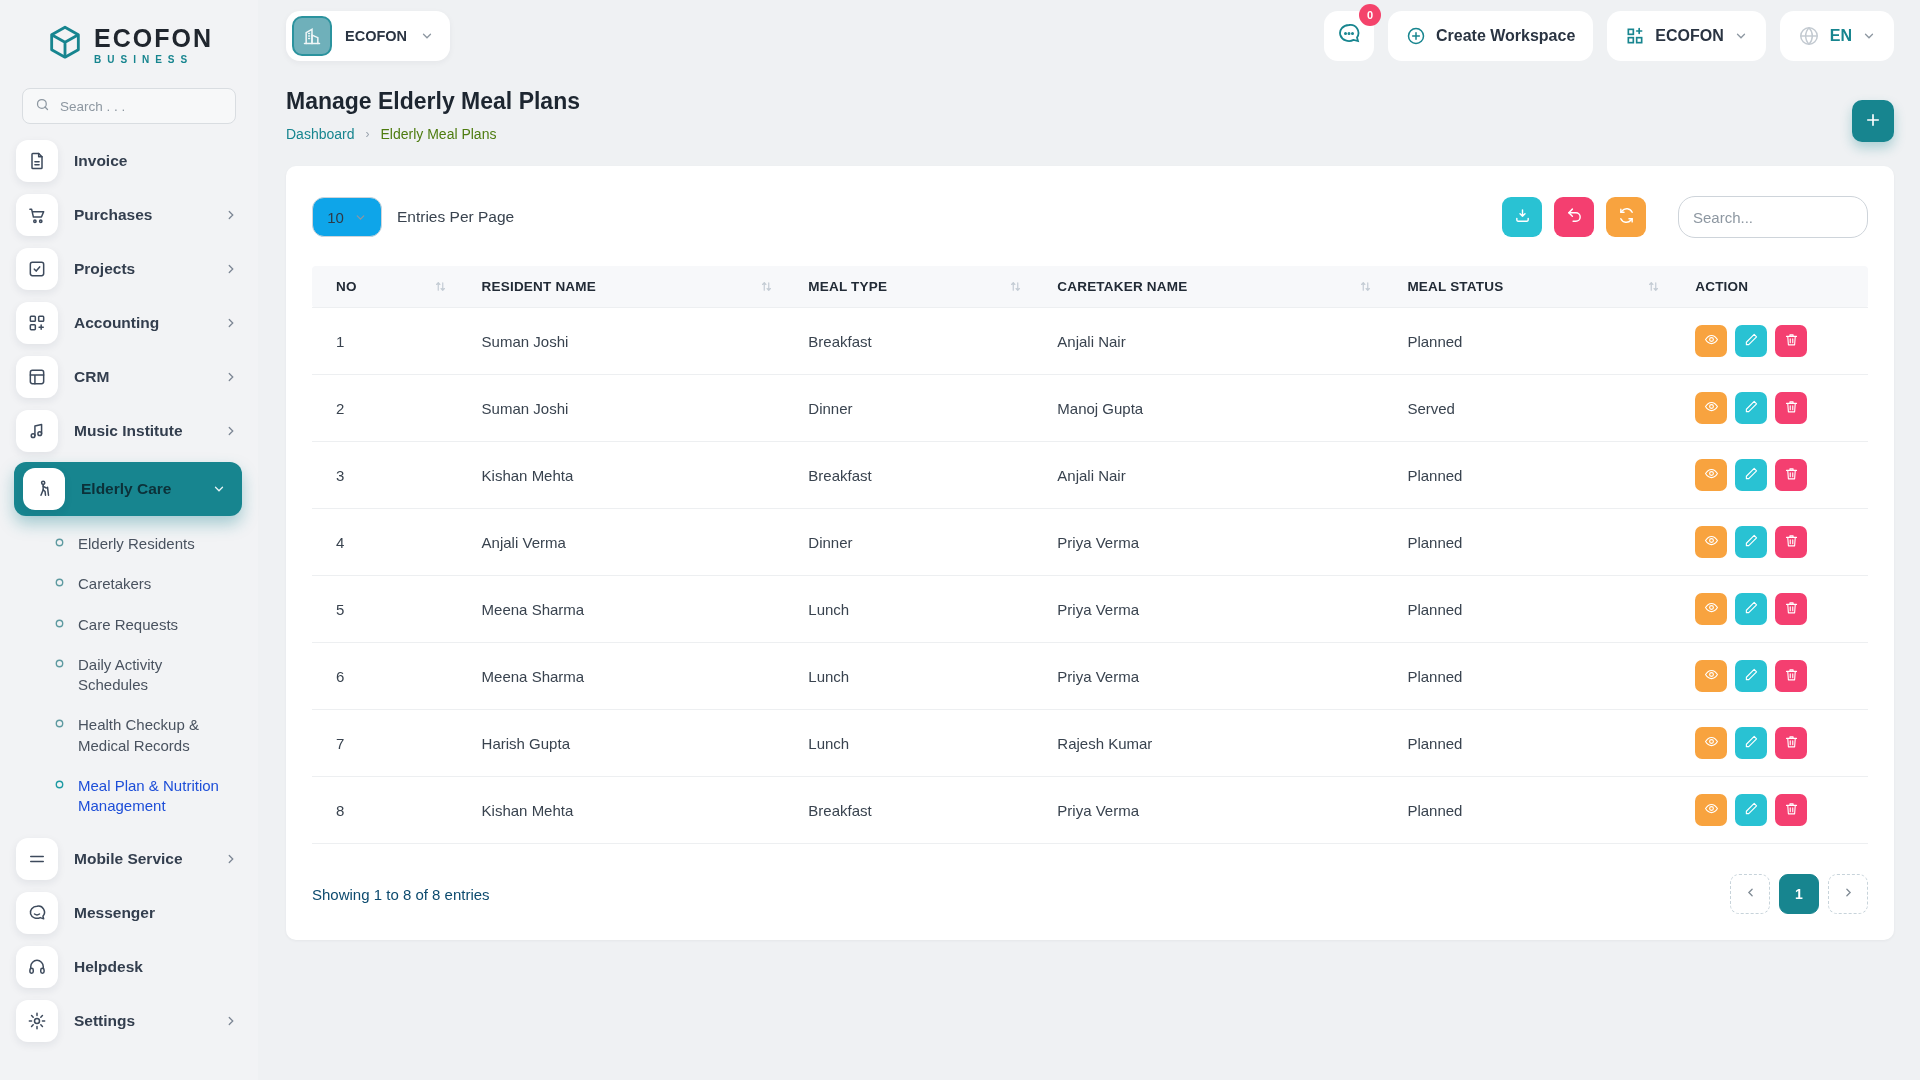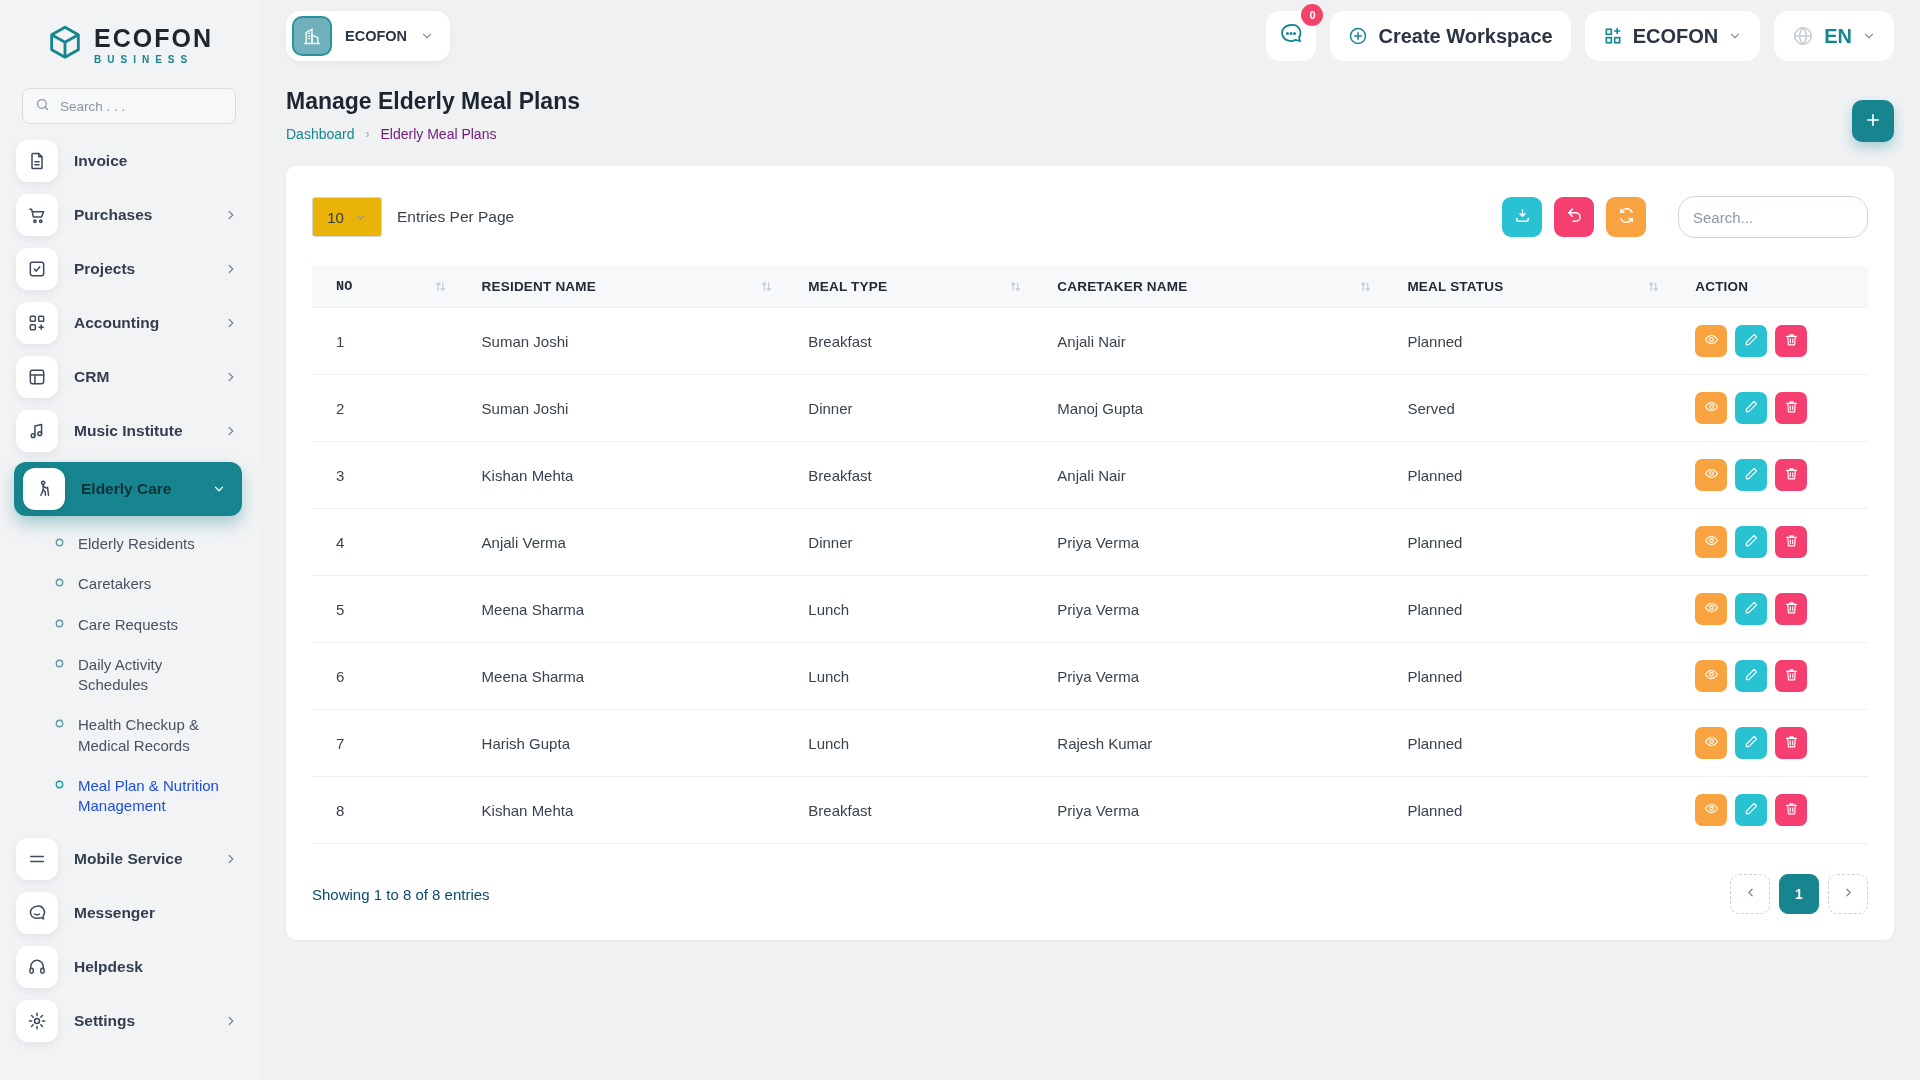--- a/index.html
+++ b/index.html
@@ -73,47 +73,47 @@
     display:flex; align-items:center; justify-content:center; color:#17858F; cursor:pointer;
   }
   .chat-badge {
     position:absolute; top:-7px; right:-7px; min-width:22px; height:22px; padding:0 6px;
     border-radius:11px; background:#F4436B; color:#fff; font-size:11px; font-weight:700;
     display:flex; align-items:center; justify-content:center;
   }
   .pill-btn {
     background:#fff; height:50px; border-radius:14px; cursor:pointer;
     display:flex; align-items:center; gap:10px; padding:0 18px;
-    font-size:20px; font-weight:600; color:#2a3442;
+    font-size:16px; font-weight:600; color:#2a3442;
   }
   .pill-btn .accent { color:#17858F; display:flex; }
   .pill-btn .muted { color:#c3cad1; display:flex; }
   .lang-label { color:#17858F; font-weight:700; }
 
   .page-head { display:flex; justify-content:space-between; align-items:flex-start; margin-top:16px; }
   .page-title { margin:0; font-size:23px; font-weight:700; color:#1d2630; }
   .breadcrumb { margin-top:11px; font-size:14px; display:flex; align-items:center; }
   .bc-link { color:#17858F; cursor:pointer; }
   .bc-sep { color:#9aa3ad; margin:0 11px; font-size:12px; }
-  .bc-current { color:#701a75; }
+  .bc-current { color:#4d7c0f; }
   .add-btn {
     width:42px; height:42px; border-radius:10px; background:#17858F; border:none; cursor:pointer;
     color:#fff; display:flex; align-items:center; justify-content:center; margin-top:12px;
     box-shadow:0 6px 12px rgba(23,133,143,.3);
   }
 
   .card {
     background:#fff; border-radius:10px; margin-top:24px; padding:30px 26px 26px;
     min-height:688px; box-shadow:0 1px 3px rgba(30,40,60,.05);
     display:flex; flex-direction:column;
   }
   .controls { display:flex; justify-content:space-between; align-items:center; margin-bottom:28px; }
   .per-page { display:flex; align-items:center; gap:15px; }
   .pp-select {
-    width:70px; height:40px; border:1px solid #ced4da; border-radius:3px; background:#eab308;
+    width:70px; height:40px; border:1px solid #ced4da; border-radius:12px; background:#0ea5e9;
     display:flex; align-items:center; justify-content:center; gap:10px;
     font-size:15px; color:#2f3a47; cursor:pointer;
   }
   .pp-label { font-size:15.5px; color:#39434f; }
   .ctl-right { display:flex; align-items:center; gap:12px; }
   .sq-btn {
     width:40px; height:40px; border-radius:9px; border:none; cursor:pointer;
     color:#fff; display:flex; align-items:center; justify-content:center;
   }
   .sq-btn.c-download { background:#29C2D3; }
@@ -523,21 +523,21 @@
                 </svg>
             </span>
           </button>
           <input class="tbl-search" type="text" placeholder="Search..." style="">
         </div>
       </div>
 
       <table>
         <thead>
           <tr id="table-head-row">
-              <th style="width: 10%; font-family: Liberation Mono, monospace;">
+              <th style="width: 10%;">
                 <span class="th-inner">
                   <span>NO</span>
                   <span class="sort-ic">
                     <svg width="15" height="15" viewBox="0 0 20 20" fill="none" stroke="currentColor" stroke-width="1.6" stroke-linecap="round" stroke-linejoin="round">
                       <path d="M7 15V5M7 5L4.8 7.3M7 5l2.2 2.3"></path>
                       <path d="M13 5v10M13 15l-2.2-2.3M13 15l2.2-2.3"></path>
                     </svg>
                   </span>
                 </span>
               </th>

